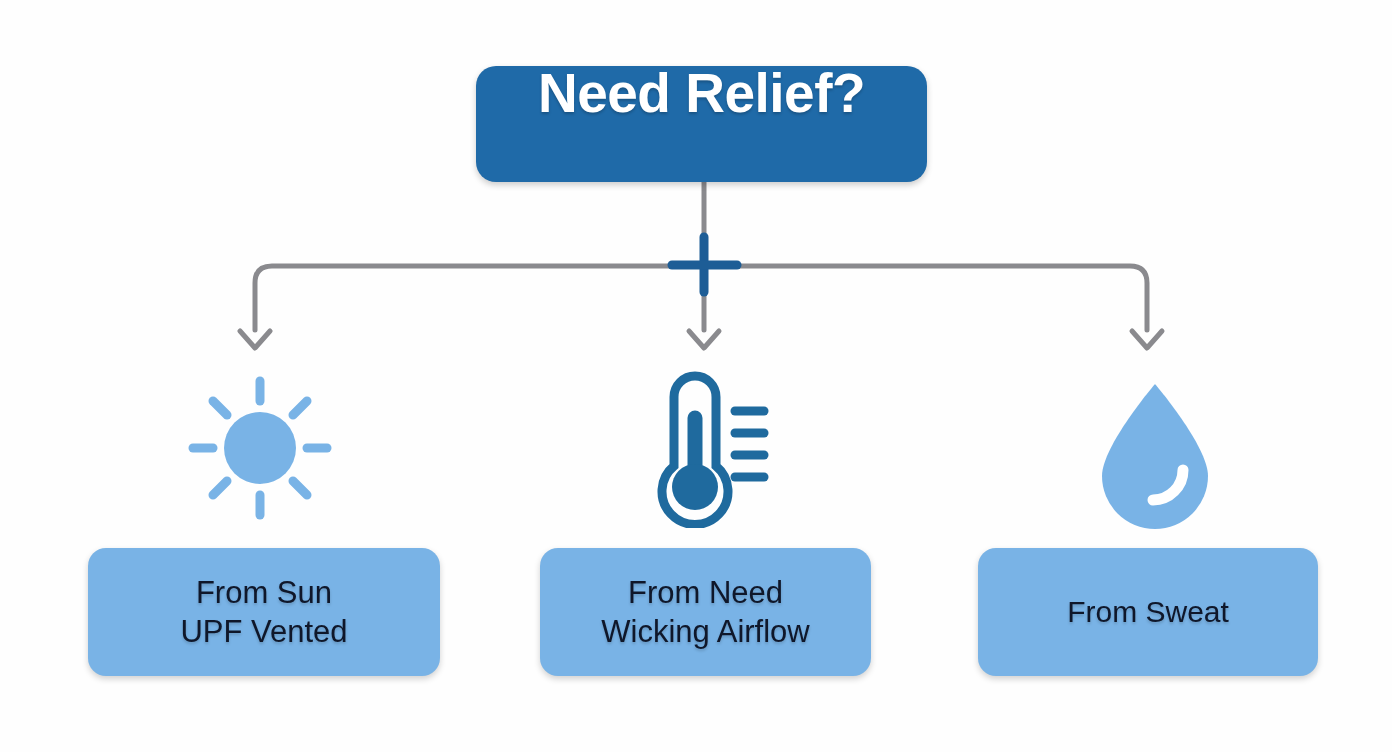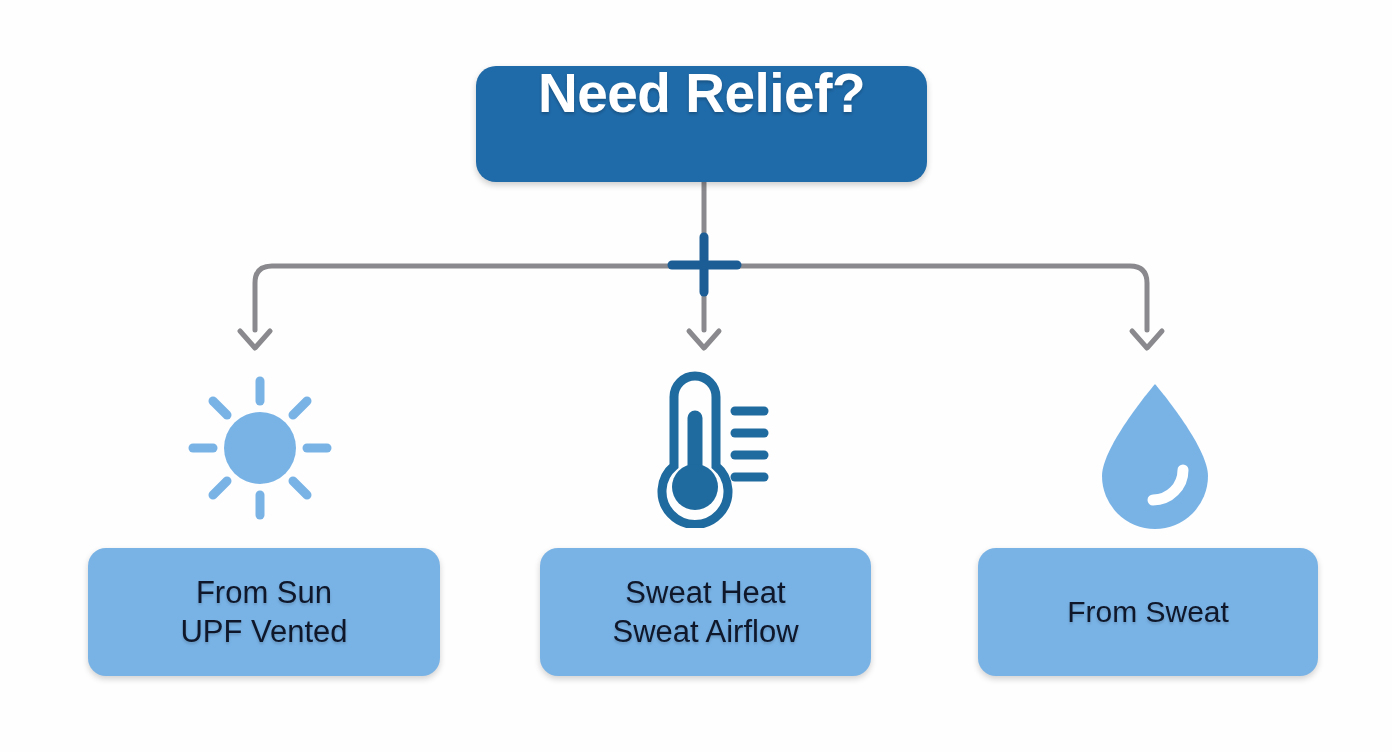--- a/index.html
+++ b/index.html
@@ -158,21 +158,21 @@
       <path d="M103,98 a30,30 0 0 1 -30,30" fill="none" stroke="#ffffff" stroke-width="11" stroke-linecap="round"></path>
     </svg>
   </div>
 
   <div class="leaf-box" id="leaf-box-0">
     <span class="line">From Sun</span>
     <span class="line">UPF Vented</span>
   </div>
 
   <div class="leaf-box" id="leaf-box-1">
-    <span class="line">Sweat Heat</span>
-    <span class="line">Sweat Airflow</span>
+    <span class="line">From Need</span>
+    <span class="line">Wicking Airflow</span>
   </div>
 
   <div class="leaf-box" id="leaf-box-2">
     <span class="line">From Sweat</span>
   </div>
 
 </div>
 
 </body></html>

